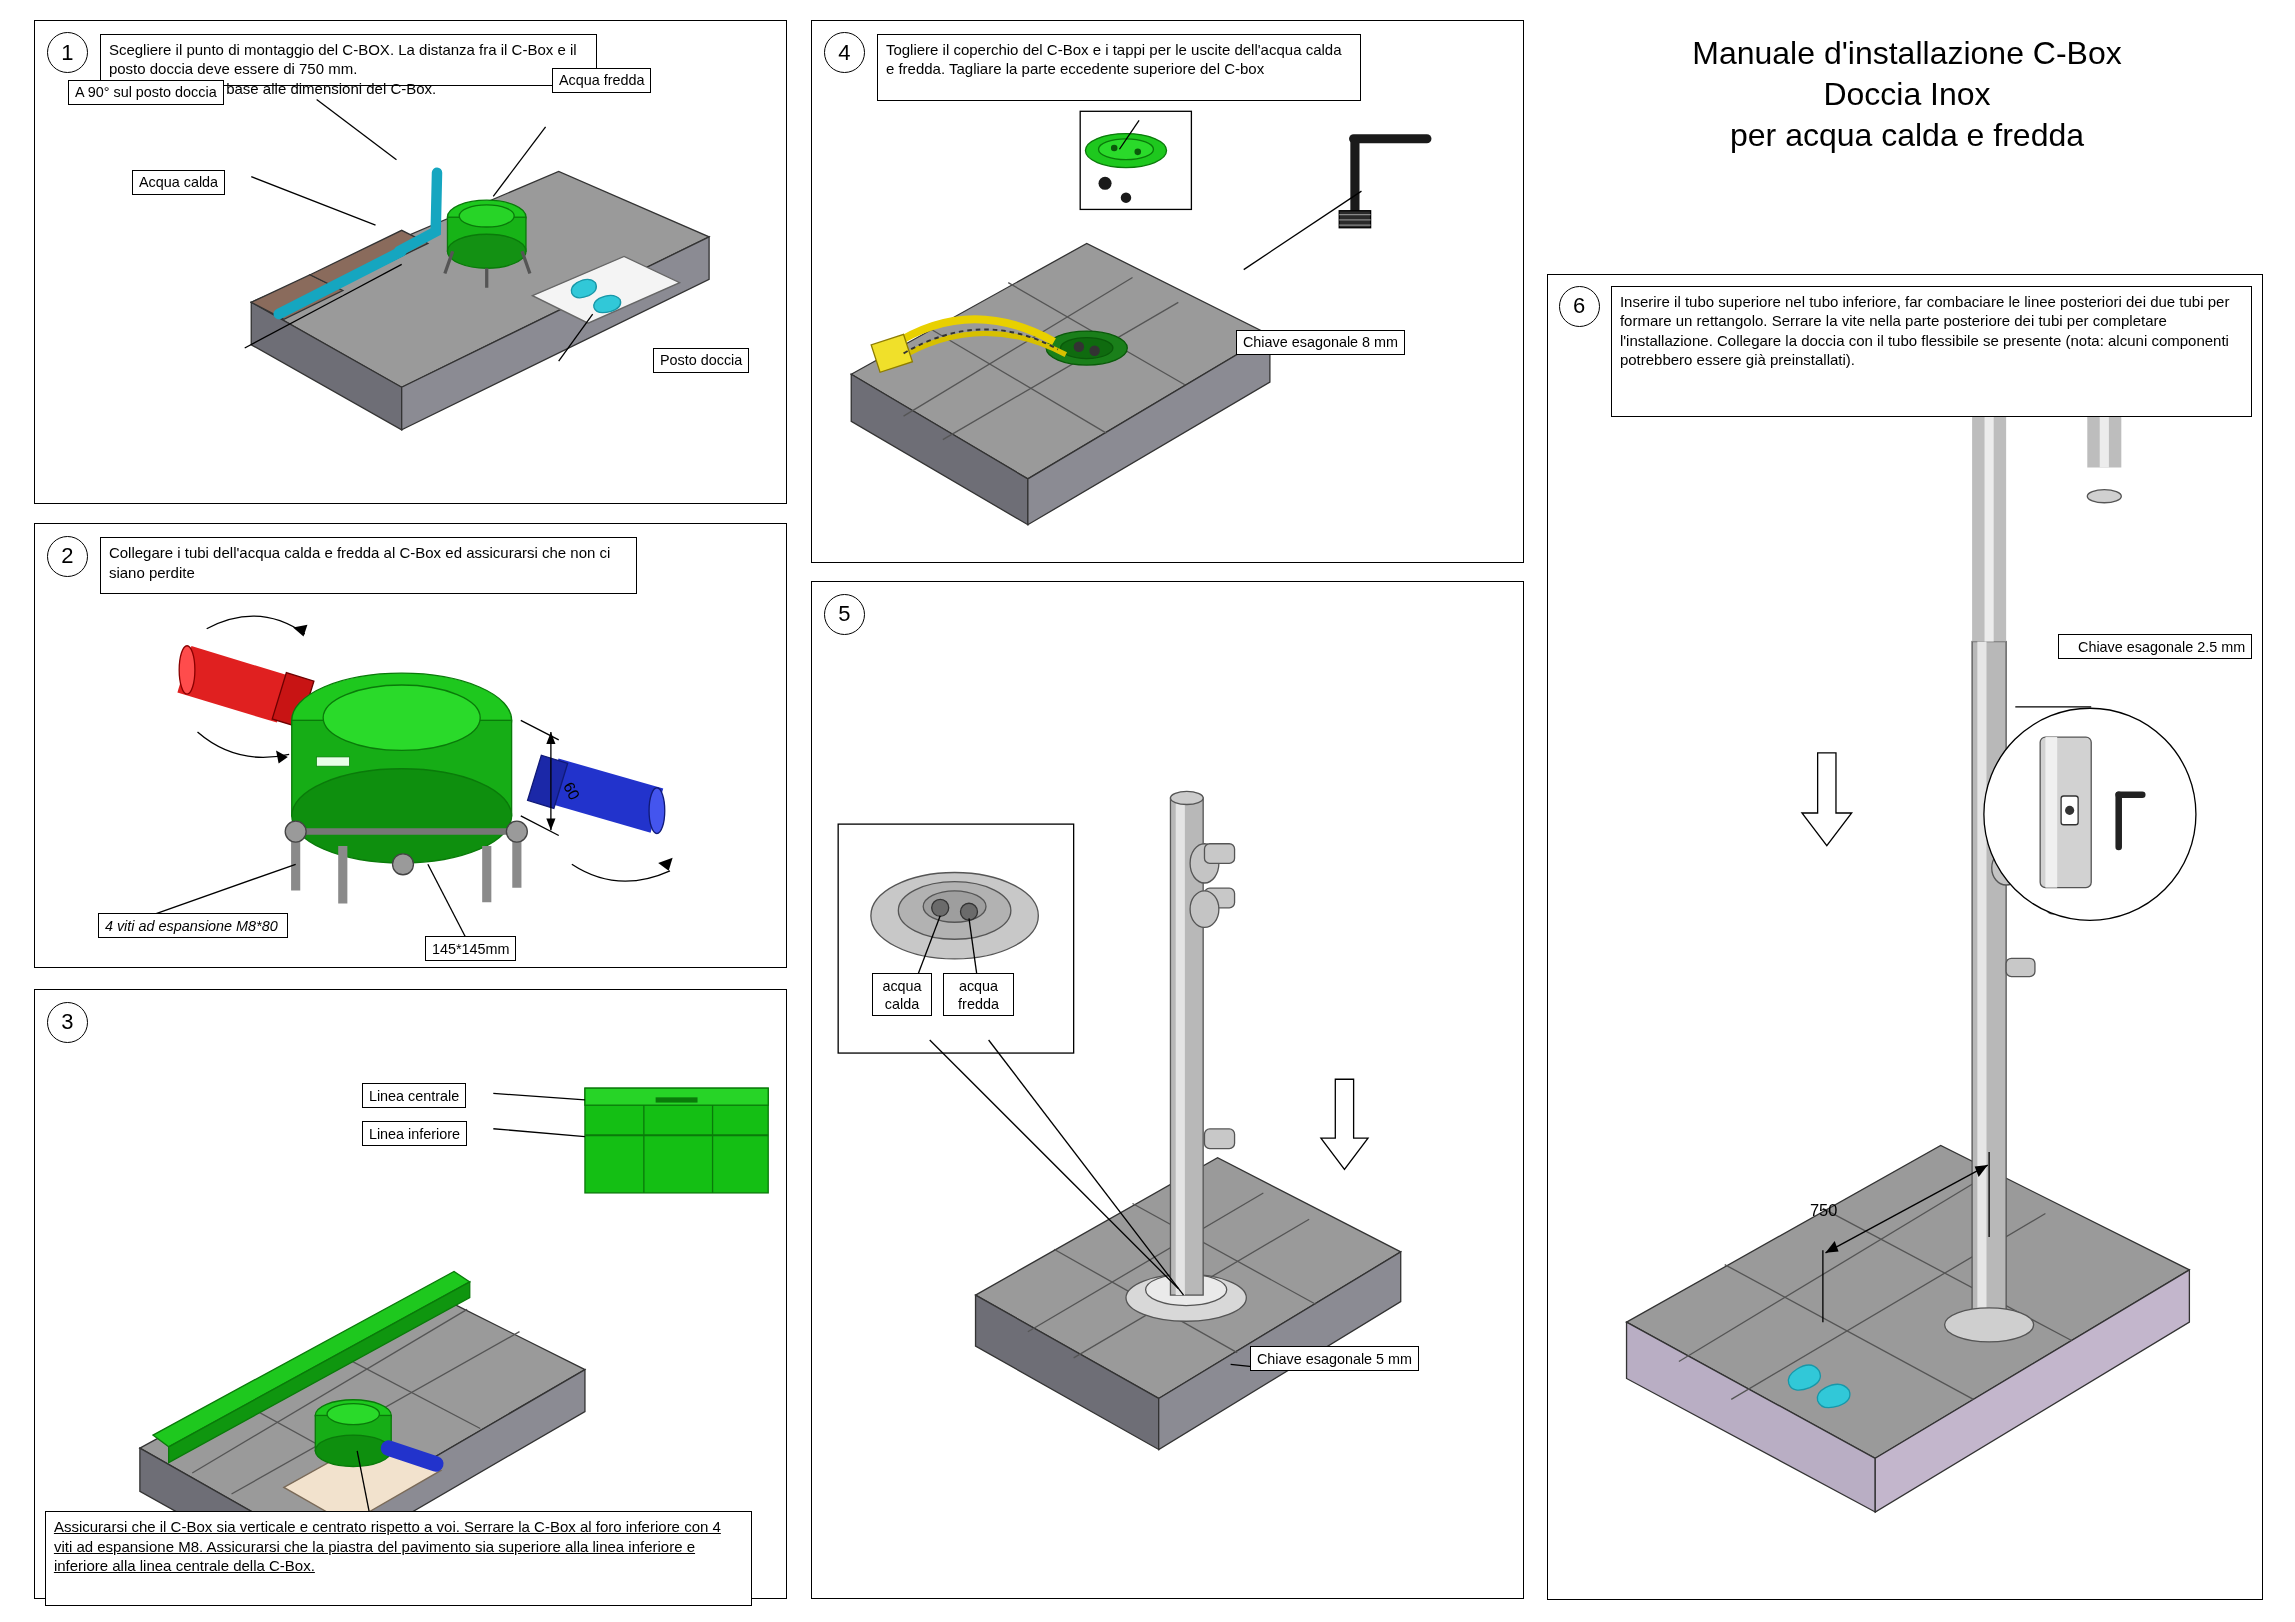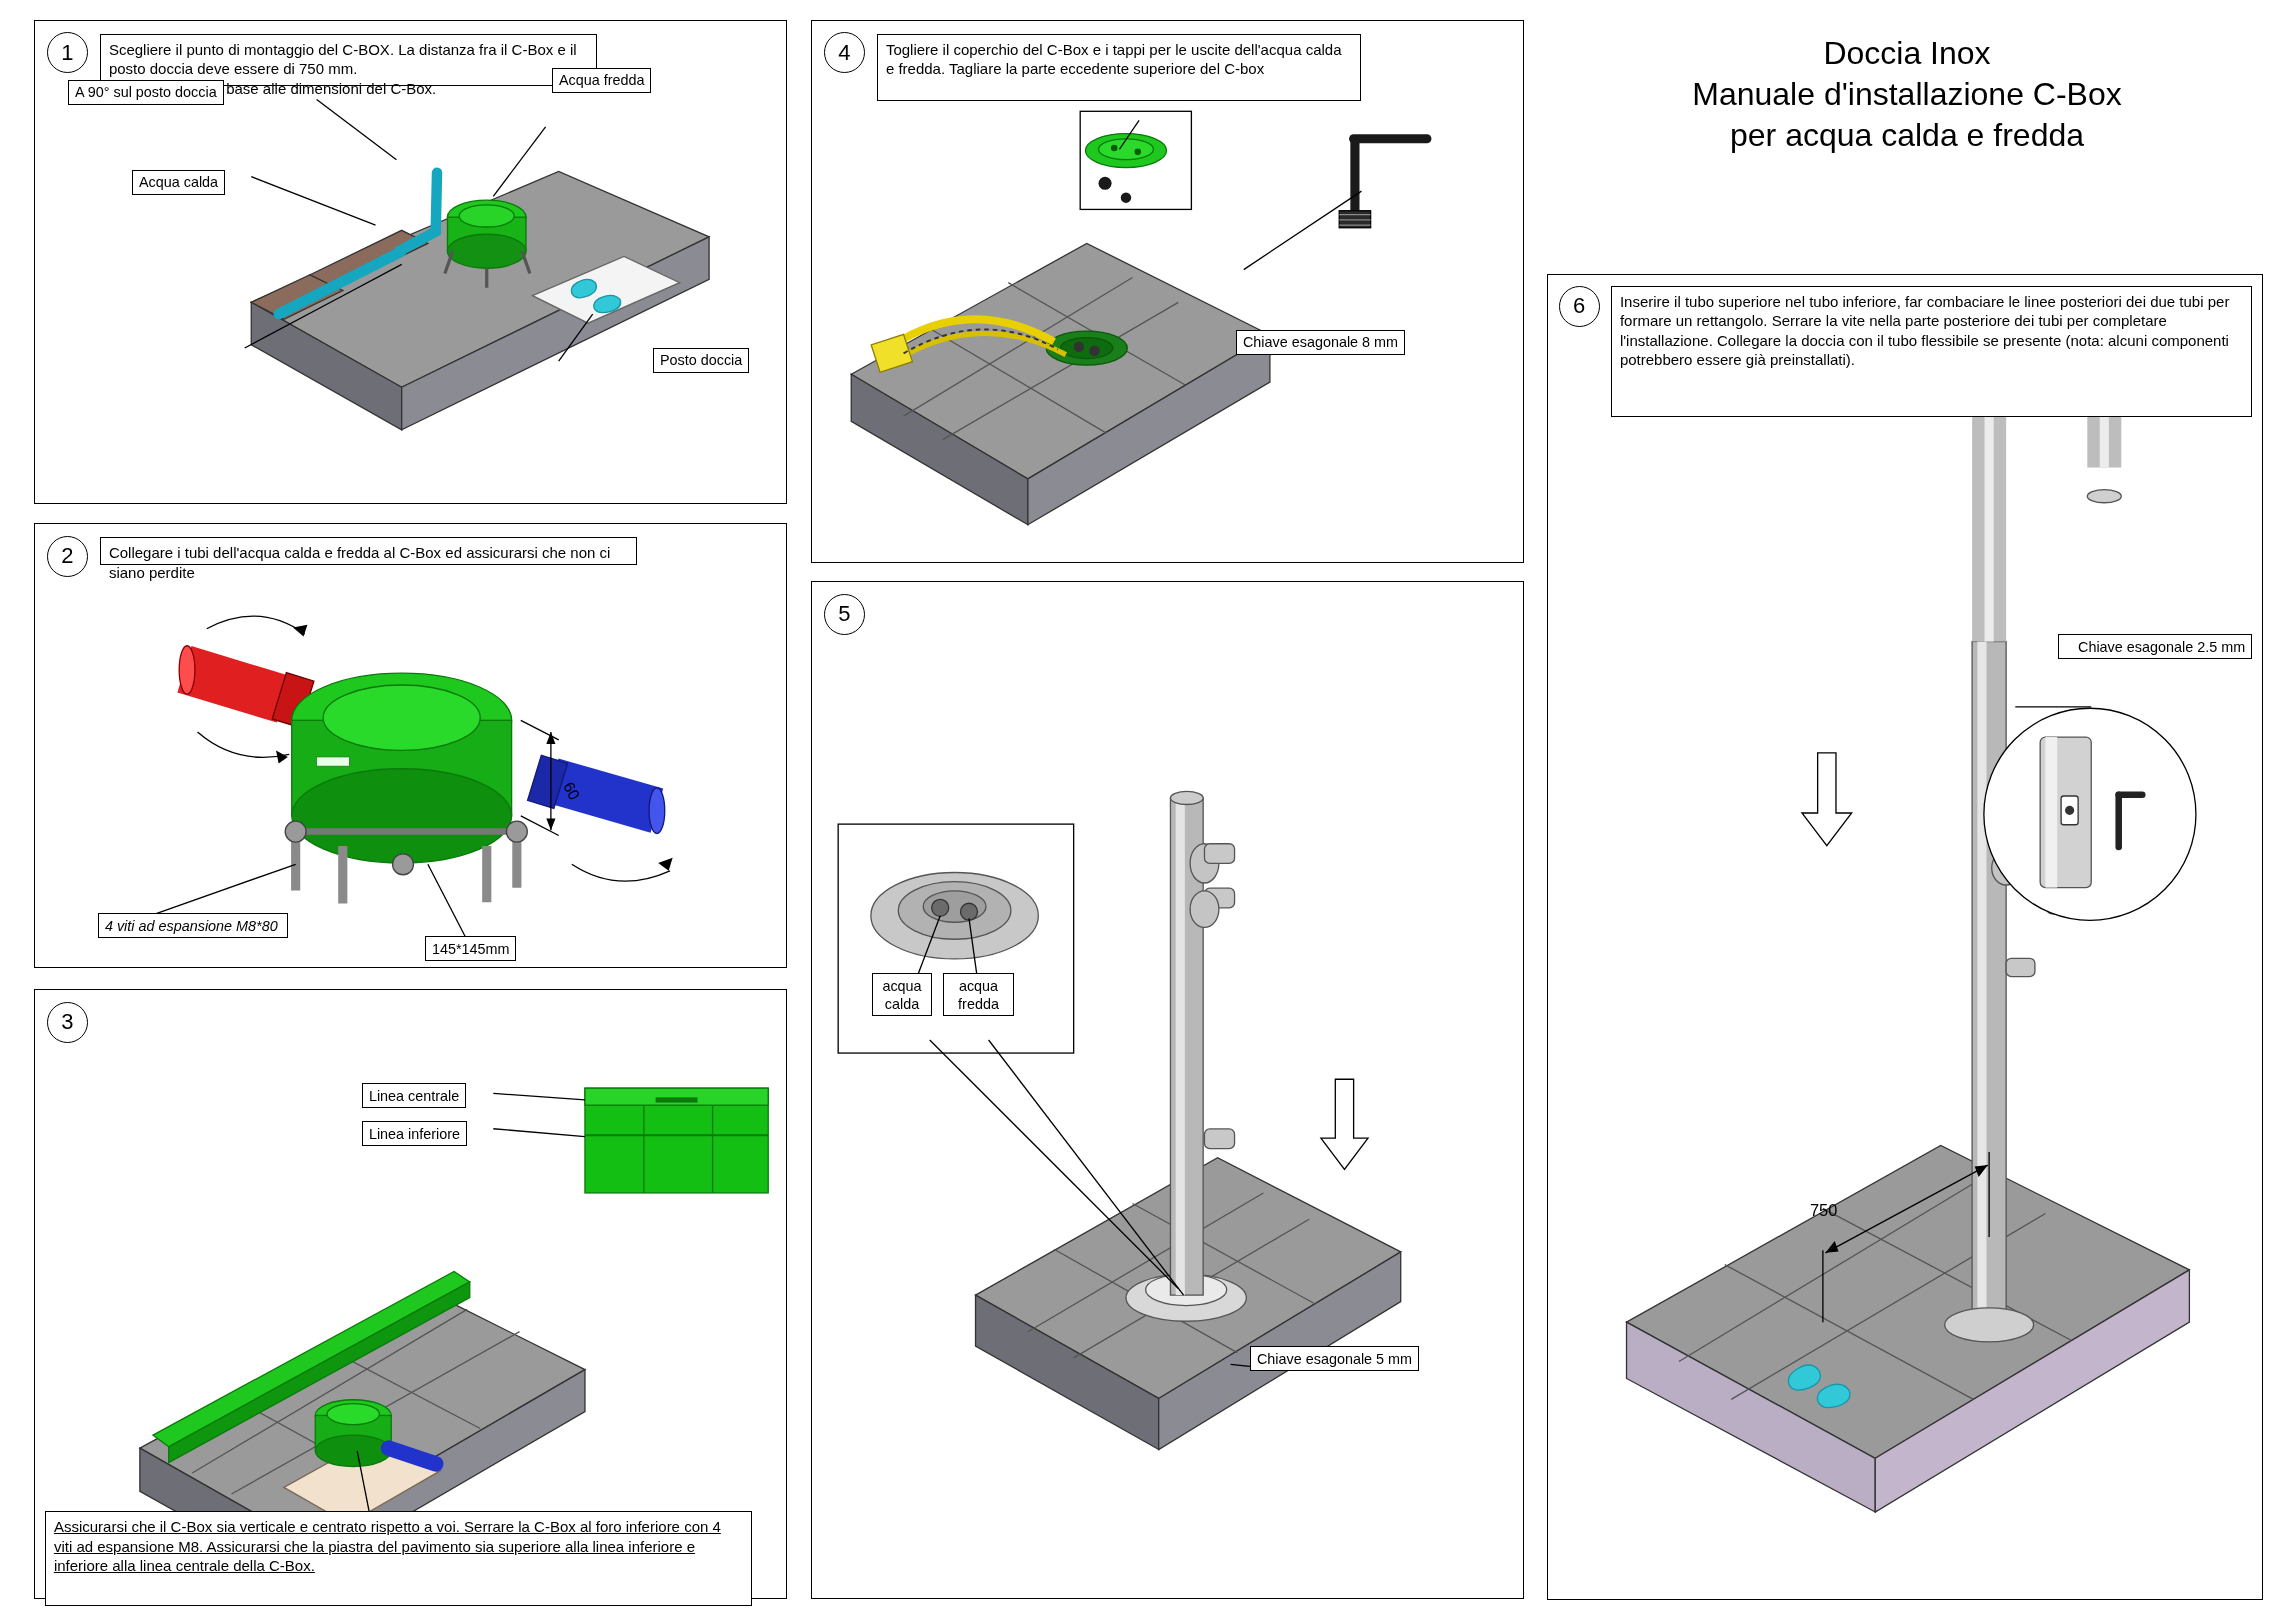--- a/index.html
+++ b/index.html
@@ -138,21 +138,21 @@
     <path class="ln" d="M788,318 L788,468"></path>
     <path d="M788,318 l-7,18 l14,0 z" fill="#000"></path>
     <path d="M788,468 l-7,-18 l14,0 z" fill="#000"></path>
     <text class="dim" x="806" y="400" transform="rotate(62 806 400)">60</text>
 
     <path class="ln" d="M160,604 L398,520"></path>
     <path class="ln" d="M660,636 L600,520"></path>
   </svg>
 
   <div class="stepnum" style="left:11.8px;top:11.8px;">2</div>
-  <div class="callout" style="left:65px;top:13px;width:537px;height:28px;">Collegare i tubi dell'acqua calda e fredda al C-Box ed assicurarsi che non ci siano perdite</div>
+  <div class="callout" style="left:65px;top:13px;width:537px;height:57px;">Collegare i tubi dell'acqua calda e fredda al C-Box ed assicurarsi che non ci siano perdite</div>
   <div class="label wrap" style="left:63px;top:389px;width:190px;font-style:italic;">4 viti ad espansione M8*80</div>
   <div class="label" style="left:390px;top:412px;">145*145mm</div>
 </div>
 
 <div class="panel" style="left:34px;top:989px;width:753px;height:610px;">
 
   <svg width="753" height="610" viewBox="0 0 1150 932">
 
     <rect x="840" y="150" width="280" height="160" fill="#14bf14" stroke="#0a7a0a" stroke-width="2"></rect>
     <rect x="840" y="150" width="280" height="26" fill="#27d427" stroke="#0a7a0a" stroke-width="2"></rect>
@@ -275,22 +275,22 @@
 
   <div class="stepnum" style="left:11.8px;top:11.8px;">5</div>
   <div class="label" style="left:60px;top:391px;width:60px;white-space:pre-line;text-align:center;">acqua
 calda</div>
   <div class="label" style="left:131px;top:391px;width:71px;white-space:pre-line;text-align:center;">acqua
 fredda</div>
   <div class="label" style="left:438px;top:764px;">Chiave esagonale 5 mm</div>
 </div>
 
 <div class="title" style="left:1544px;top:33px;width:726px;">
+  <div>Manuale d'installazione C-Box</div>
   <div>Doccia Inox</div>
-  <div>Manuale d'installazione C-Box</div>
   <div>per acqua calda e fredda</div>
 </div>
 
 <div class="panel" style="left:1547px;top:274px;width:716px;height:1326px;">
 
   <svg width="716" height="1326" viewBox="0 0 1094 2026">
 
     <polygon points="120,1600 600,1330 980,1520 500,1808" fill="#9a9a9a" stroke="#333" stroke-width="2"></polygon>
     <polygon points="120,1600 500,1808 500,1890 120,1686" fill="#b9aec4" stroke="#333" stroke-width="2"></polygon>
     <polygon points="500,1808 980,1520 980,1600 500,1890" fill="#c3b6cc" stroke="#333" stroke-width="2"></polygon>

